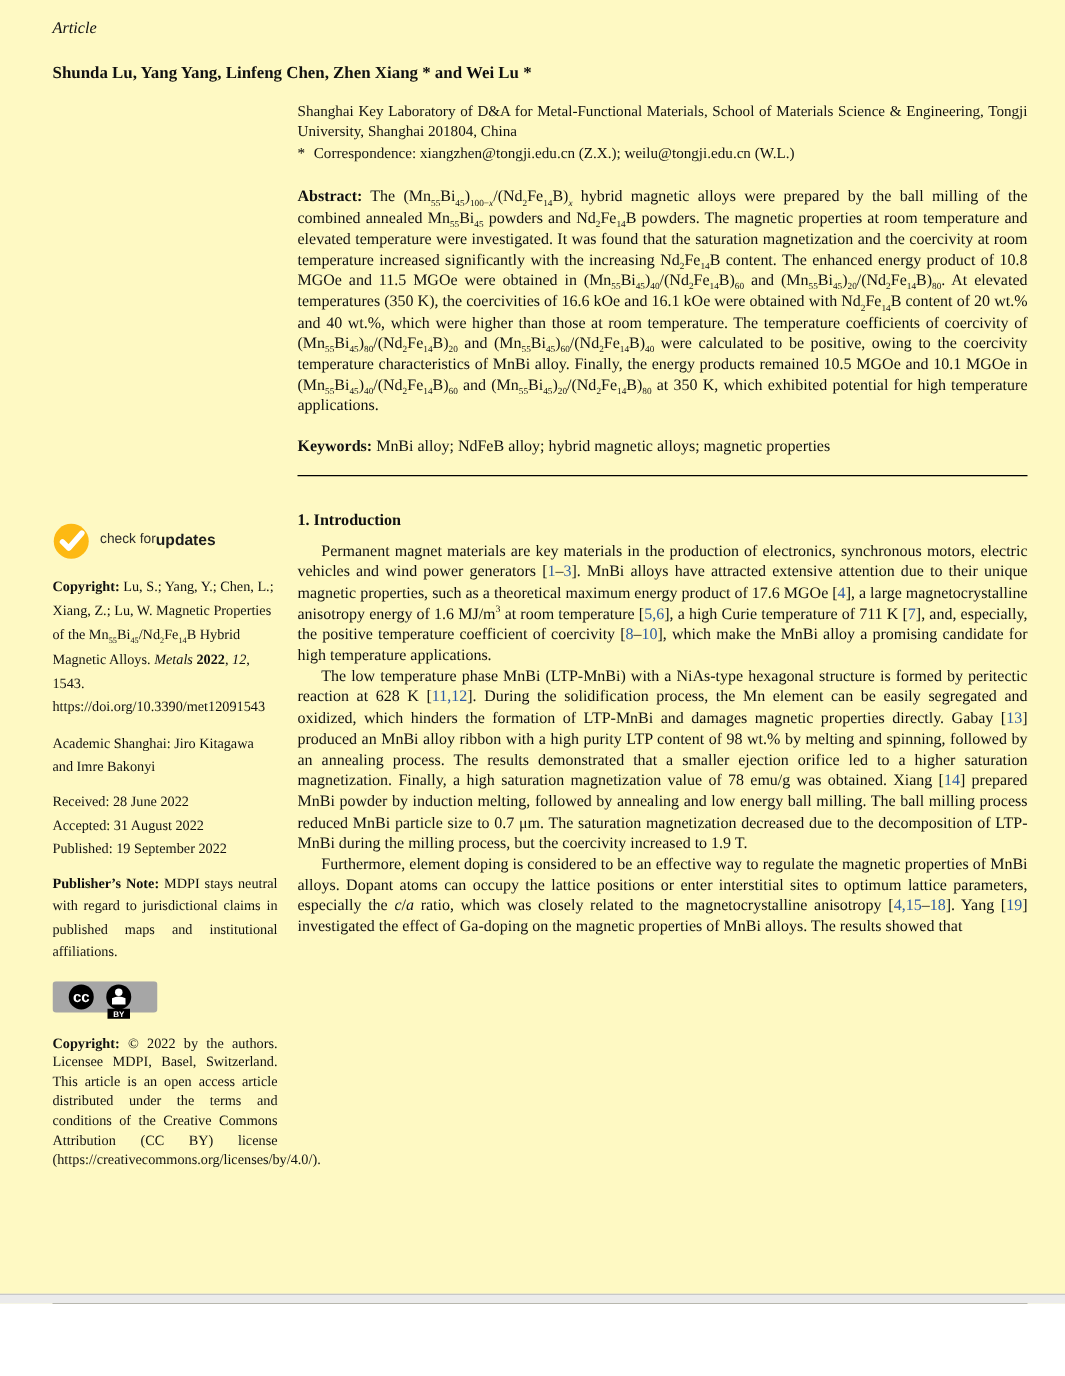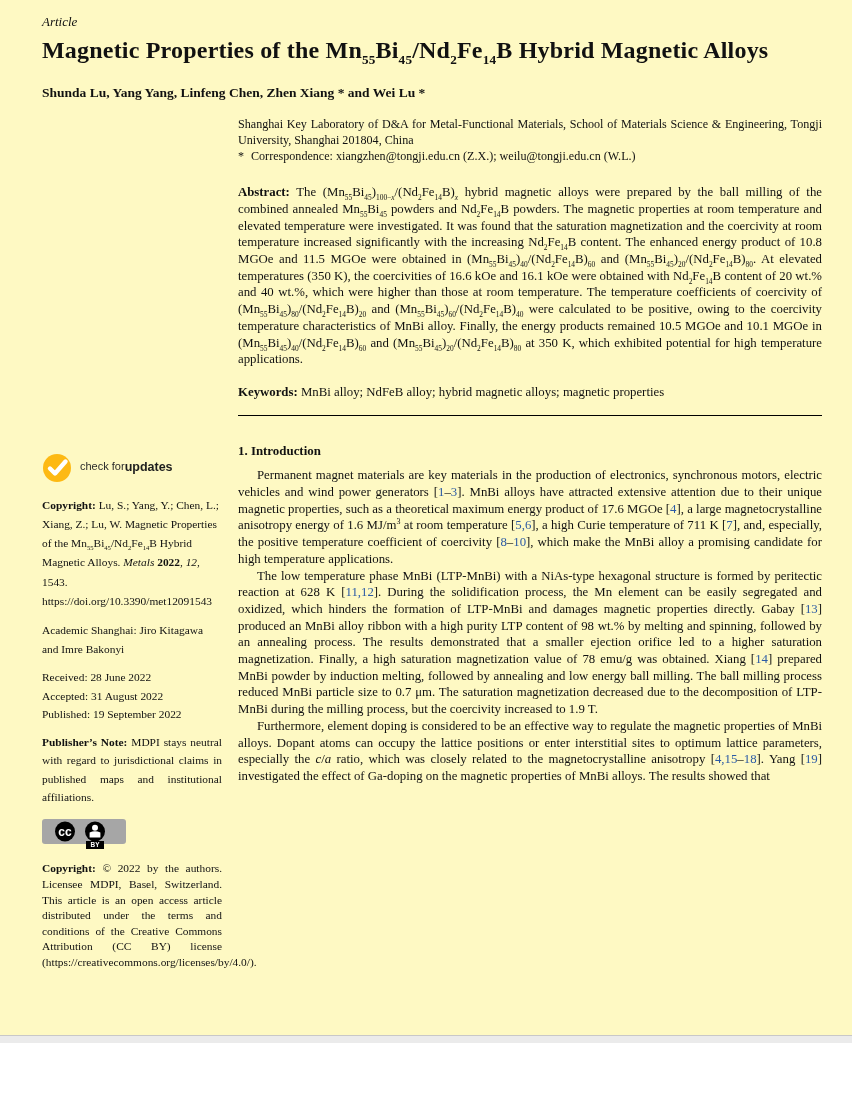--- a/index.html
+++ b/index.html
@@ -58,21 +58,20 @@
   .footer .row{display:flex;justify-content:space-between;font-size:11.5px;margin-top:24px;}
   .bottom-strip{position:absolute;left:0;right:0;bottom:0;height:8px;background:#ebebeb;border-top:1px solid #c8c8c8;}
 </style>
 </head>
 <body>
 
 <div class="page">
 
   <div class="header">
     <div class="article-type">Article</div>
-    <h1 class="title">Magnetic Properties of the Mn<sub>55</sub>Bi<sub>45</sub>/Nd<sub>2</sub>Fe<sub>14</sub>B Hybrid Magnetic Alloys</h1>
     <div class="authors">Shunda Lu, Yang Yang, Linfeng Chen, Zhen Xiang * and Wei Lu *</div>
   </div>
 
   <div class="columns">
 
     <aside class="sidebar">
       <div class="badge">
         <span style="line-height:0;">
           <svg width="30" height="30" viewBox="0 0 30 30">
             <circle cx="15" cy="15" r="14" fill="var(--badge-yellow)"></circle>

